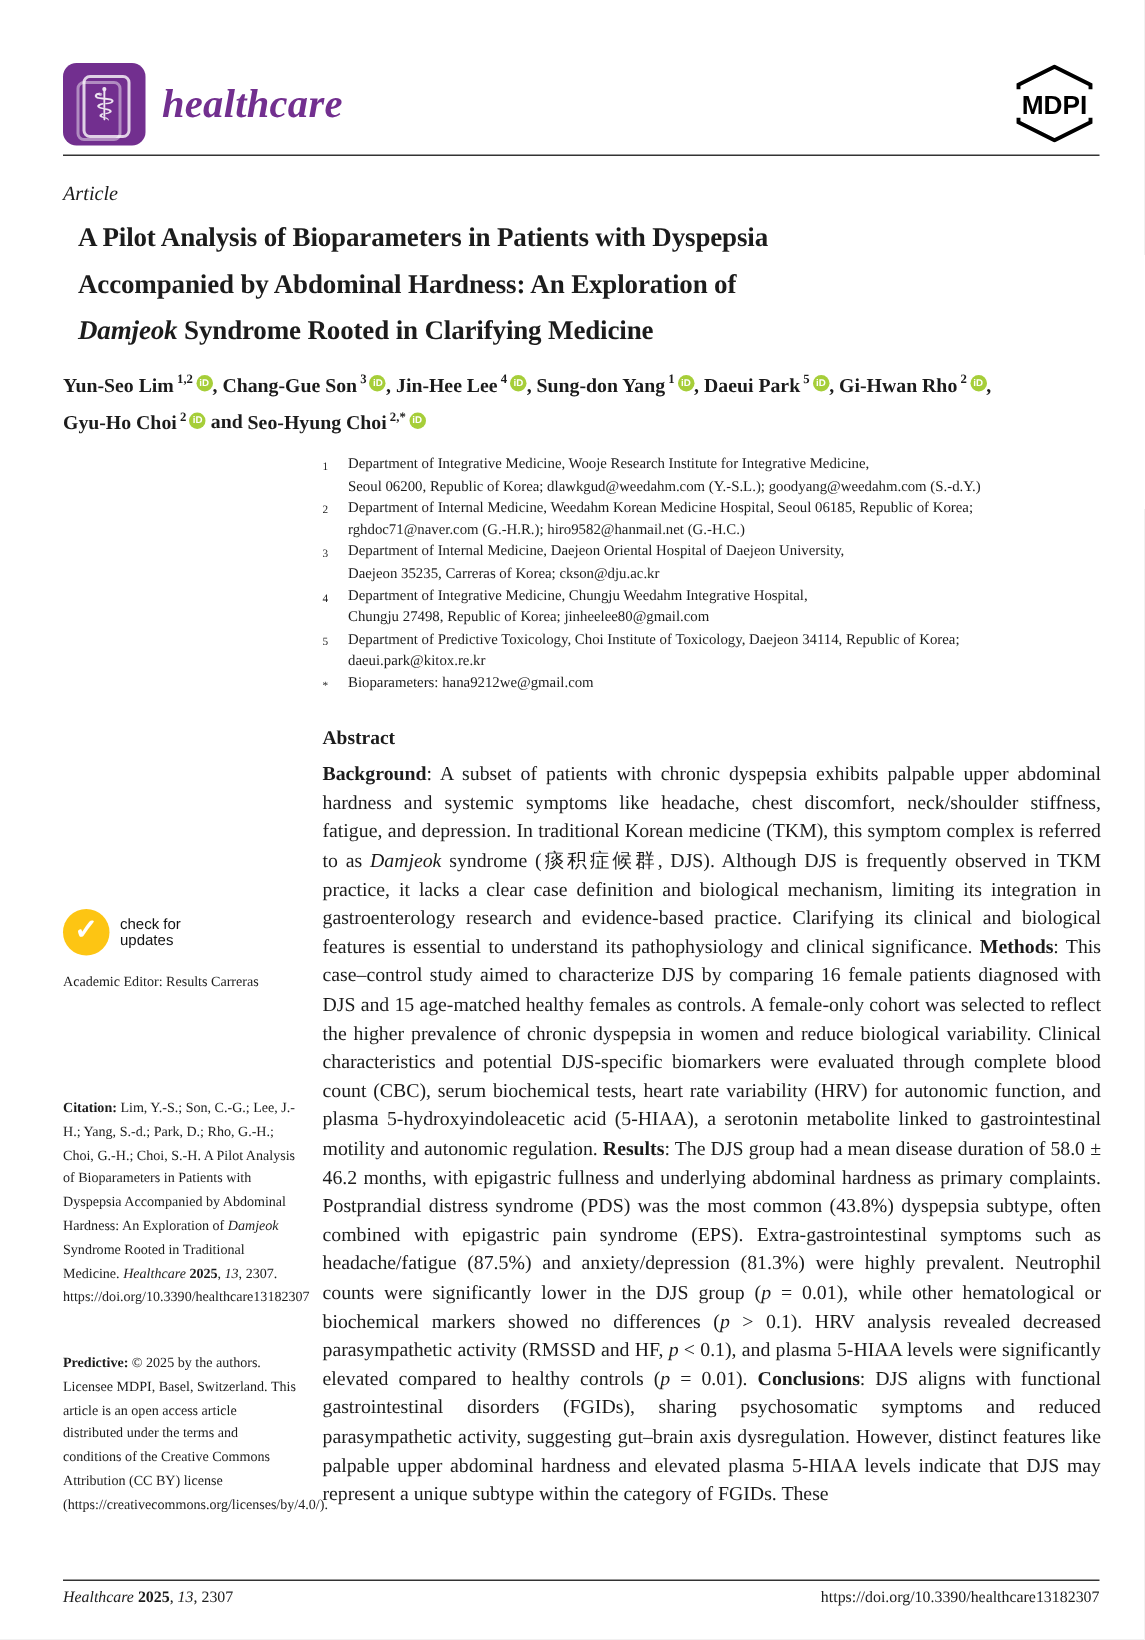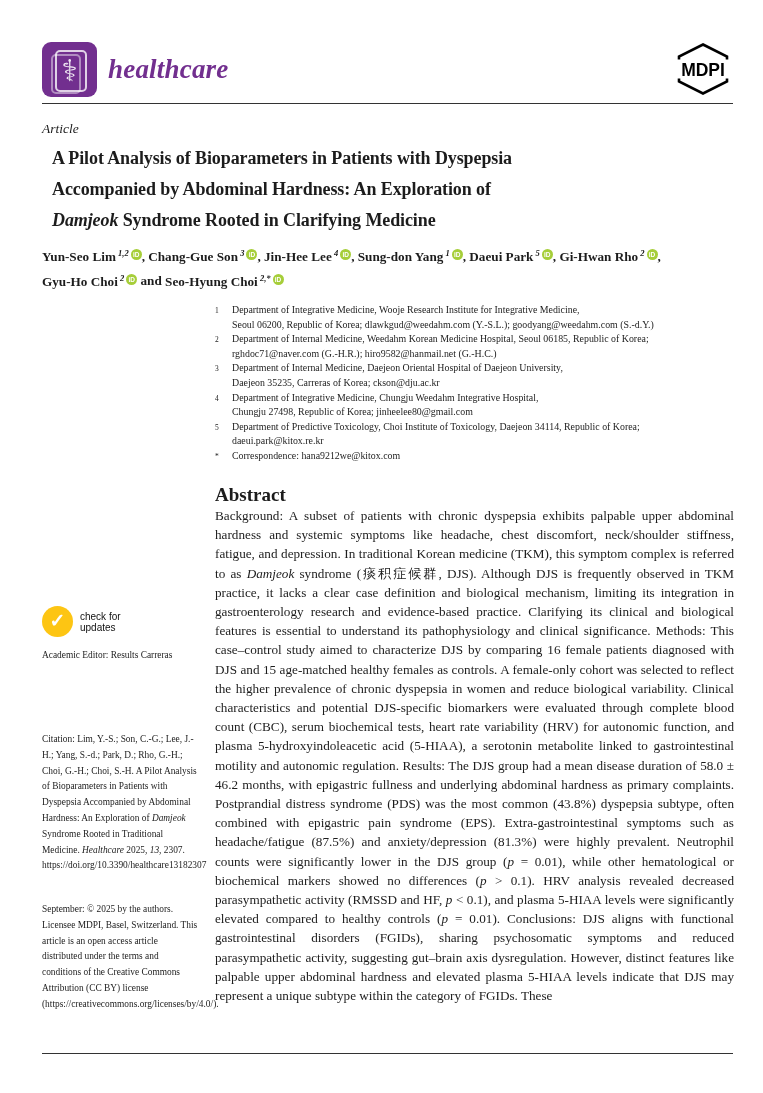--- a/index.html
+++ b/index.html
@@ -25,35 +25,35 @@
   .top-rule{top:103px;}
   .bottom-rule{top:1053px;border-top-width:1px;}
 
   
   .article-type{position:absolute;left:42px;top:121px;font-size:13.5px;font-style:italic;}
   .title{position:absolute;left:48px;top:139px;width:685px;margin:4px;
          font-size:18px;line-height:31px;font-weight:bold;white-space:pre-line;letter-spacing:-.1px;}
   .title .i{font-style:italic;}
   .authors{position:absolute;left:42px;top:243px;width:695px;font-size:13.2px;
            line-height:20px;font-weight:bold;}
-  .author-sup{font-size:8.5px;font-weight:bold;font-style:italic;}
+  .author-sup{font-size:8.5px;font-weight:bold;}
   .orcid{display:inline-block;width:11px;height:11px;margin-left:2px;border-radius:50%;
          background:#a6ce39;color:#fff;font-family:"Liberation Sans",sans-serif;
          font-size:6.5px;font-weight:bold;line-height:11px;text-align:center;
          vertical-align:4px;font-style:normal;}
 
   
   .affiliations{position:absolute;left:215px;top:303px;width:520px;font-size:9.9px;line-height:14.6px;}
   .aff-row{display:flex;}
   .aff-marker{width:17px;flex:0 0 17px;font-size:7.5px;padding-top:1px;}
   .aff-text{flex:1;white-space:pre-line;}
-  .abstract-heading{position:absolute;left:215px;top:484px;font-size:19px;font-weight:bold;}
+  .abstract-heading{position:absolute;left:215px;top:484px;font-size:13px;font-weight:bold;}
   .abstract-text{position:absolute;left:215px;top:506px;width:519px;margin:0;
                  font-size:13.2px;line-height:19.2px;text-align:justify;}
-  .b{font-weight:normal;}
+  .b{font-weight:bold;}
   .i{font-style:italic;}
 
   
   .sidebar-block{position:absolute;left:42px;width:158px;font-size:9.4px;line-height:15.5px;}
   .check-updates{top:606px;display:flex;align-items:center;gap:7px;cursor:pointer;}
   .cu-circle{width:31px;height:31px;border-radius:50%;background:#fdc513;color:#fff;
              font-size:19px;font-weight:bold;text-align:center;line-height:30px;
              font-family:"Liberation Sans",sans-serif;flex:0 0 31px;}
   .cu-text{font-family:"Liberation Sans",sans-serif;font-weight:normal;font-size:10px;
            line-height:11px;color:#111;}
@@ -94,21 +94,21 @@
 </span><span class="i">Damjeok</span><span> Syndrome Rooted in Clarifying Medicine</span></h1>
   <div class="authors"><span><span>Yun-Seo Lim</span><sup class="author-sup"> 1,2</sup><span class="orcid">iD</span></span>, <span><span>Chang-Gue Son</span><sup class="author-sup"> 3</sup><span class="orcid">iD</span></span>, <span><span>Jin-Hee Lee</span><sup class="author-sup"> 4</sup><span class="orcid">iD</span></span>, <span><span>Sung-don Yang</span><sup class="author-sup"> 1</sup><span class="orcid">iD</span></span>, <span><span>Daeui Park</span><sup class="author-sup"> 5</sup><span class="orcid">iD</span></span>, <span><span>Gi-Hwan Rho</span><sup class="author-sup"> 2</sup><span class="orcid">iD</span></span>, <br><span><span>Gyu-Ho Choi</span><sup class="author-sup"> 2</sup><span class="orcid">iD</span></span> and <span><span>Seo-Hyung Choi</span><sup class="author-sup"> 2,*</sup><span class="orcid">iD</span></span></div>
 
   <div class="sidebar-block check-updates">
     <div class="cu-circle">✓</div>
     <div class="cu-text" style="white-space:pre-line;">check for
 updates</div>
   </div>
   <div class="sidebar-block academic-editor">Academic Editor: Results Carreras</div>
   <div class="sidebar-block citation"><span class="b">Citation: </span><span>Lim, Y.-S.; Son, C.-G.; Lee, J.-H.; Yang, S.-d.; Park, D.; Rho, G.-H.; Choi, G.-H.; Choi, S.-H. A Pilot Analysis of Bioparameters in Patients with Dyspepsia Accompanied by Abdominal Hardness: An Exploration of </span><span class="i">Damjeok</span><span> Syndrome Rooted in Traditional Medicine. </span><span class="i">Healthcare </span><span class="b">2025</span><span>, </span><span class="i">13</span><span>, 2307. https://doi.org/10.3390/healthcare13182307</span></div>
-  <div class="sidebar-block copyright"><span class="b">September: </span><span>© 2025 by the authors. Licensee MDPI, Basel, Switzerland. This article is an open access article distributed under the terms and conditions of the Creative Commons Attribution (CC BY) license (https://creativecommons.org/licenses/by/4.0/).</span></div>
+  <div class="sidebar-block copyright"><span class="b">Predictive: </span><span>© 2025 by the authors. Licensee MDPI, Basel, Switzerland. This article is an open access article distributed under the terms and conditions of the Creative Commons Attribution (CC BY) license (https://creativecommons.org/licenses/by/4.0/).</span></div>
 
   <div class="affiliations">
       <div class="aff-row">
         <span class="aff-marker">1</span>
         <span class="aff-text">Department of Integrative Medicine, Wooje Research Institute for Integrative Medicine,
 Seoul 06200, Republic of Korea; dlawkgud@weedahm.com (Y.-S.L.); goodyang@weedahm.com (S.-d.Y.)</span>
       </div>
       <div class="aff-row">
         <span class="aff-marker">2</span>
         <span class="aff-text">Department of Internal Medicine, Weedahm Korean Medicine Hospital, Seoul 06185, Republic of Korea;
@@ -124,21 +124,25 @@
         <span class="aff-text">Department of Integrative Medicine, Chungju Weedahm Integrative Hospital,
 Chungju 27498, Republic of Korea; jinheelee80@gmail.com</span>
       </div>
       <div class="aff-row">
         <span class="aff-marker">5</span>
         <span class="aff-text">Department of Predictive Toxicology, Choi Institute of Toxicology, Daejeon 34114, Republic of Korea;
 daeui.park@kitox.re.kr</span>
       </div>
       <div class="aff-row">
         <span class="aff-marker">*</span>
-        <span class="aff-text">Correspondence: hana9212we@kitox.com</span>
+        <span class="aff-text">Bioparameters: hana9212we@gmail.com</span>
       </div>
     </div>
   <div class="abstract-heading">Abstract</div>
   <p class="abstract-text"><span class="b">Background</span><span>: A subset of patients with chronic dyspepsia exhibits palpable upper abdominal hardness and systemic symptoms like headache, chest discomfort, neck/shoulder stiffness, fatigue, and depression. In traditional Korean medicine (TKM), this symptom complex is referred to as </span><span class="i">Damjeok</span><span> syndrome (痰积症候群, DJS). Although DJS is frequently observed in TKM practice, it lacks a clear case definition and biological mechanism, limiting its integration in gastroenterology research and evidence-based practice. Clarifying its clinical and biological features is essential to understand its pathophysiology and clinical significance. </span><span class="b">Methods</span><span>: This case–control study aimed to characterize DJS by comparing 16 female patients diagnosed with DJS and 15 age-matched healthy females as controls. A female-only cohort was selected to reflect the higher prevalence of chronic dyspepsia in women and reduce biological variability. Clinical characteristics and potential DJS-specific biomarkers were evaluated through complete blood count (CBC), serum biochemical tests, heart rate variability (HRV) for autonomic function, and plasma 5-hydroxyindoleacetic acid (5-HIAA), a serotonin metabolite linked to gastrointestinal motility and autonomic regulation. </span><span class="b">Results</span><span>: The DJS group had a mean disease duration of 58.0 ± 46.2 months, with epigastric fullness and underlying abdominal hardness as primary complaints. Postprandial distress syndrome (PDS) was the most common (43.8%) dyspepsia subtype, often combined with epigastric pain syndrome (EPS). Extra-gastrointestinal symptoms such as headache/fatigue (87.5%) and anxiety/depression (81.3%) were highly prevalent. Neutrophil counts were significantly lower in the DJS group (</span><span class="i">p</span><span> = 0.01), while other hematological or biochemical markers showed no differences (</span><span class="i">p</span><span> &gt; 0.1). HRV analysis revealed decreased parasympathetic activity (RMSSD and HF, </span><span class="i">p</span><span> &lt; 0.1), and plasma 5-HIAA levels were significantly elevated compared to healthy controls (</span><span class="i">p</span><span> = 0.01). </span><span class="b">Conclusions</span><span>: DJS aligns with functional gastrointestinal disorders (FGIDs), sharing psychosomatic symptoms and reduced parasympathetic activity, suggesting gut–brain axis dysregulation. However, distinct features like palpable upper abdominal hardness and elevated plasma 5-HIAA levels indicate that DJS may represent a unique subtype within the category of FGIDs. These</span></p>
 
   <hr class="rule bottom-rule">
+  <div style="position:absolute;left:42px;right:30px;top:1060px;display:flex;justify-content:space-between;font-size:10.6px;">
+    <span><span class="i">Healthcare </span><span class="b">2025</span><span>, </span><span class="i">13</span><span>, 2307</span></span>
+    <span>https://doi.org/10.3390/healthcare13182307</span>
+  </div>
 
 </div>
 
 </body></html>

